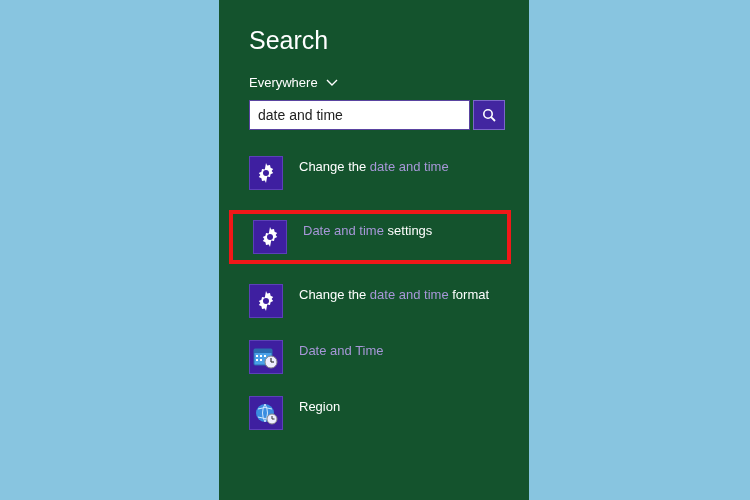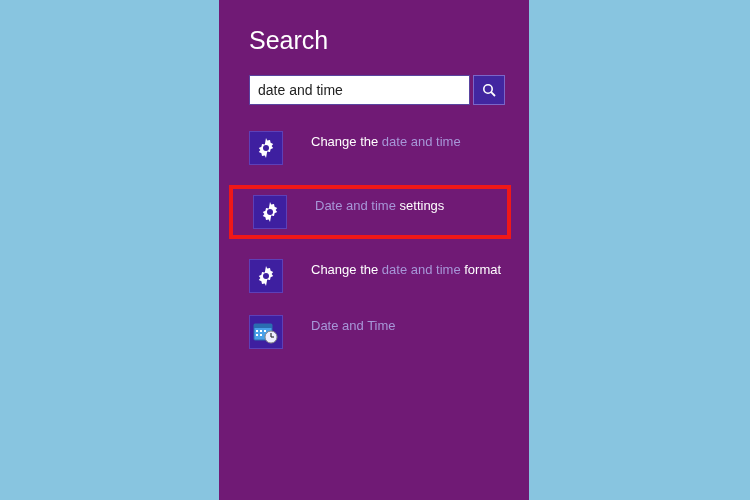--- a/index.html
+++ b/index.html
@@ -9,21 +9,21 @@
   background: #88c5e0;
   font-family: "Segoe UI", Arial, sans-serif;
   position: relative;
 }
 .panel {
   position: absolute;
   left: 219px;
   top: 0;
   width: 310px;
   height: 500px;
-  background: #701a75;
+  background: #14532d;
   padding: 26px 24px 0 30px;
   color: #fff;
 }
 .search-title {
   font-size: 25px;
   font-weight: 300;
   margin-bottom: 20px;
 }
 .scope-row {
   display: flex;
@@ -56,21 +56,21 @@
   margin-left: 3px;
   display: flex;
   align-items: center;
   justify-content: center;
   cursor: pointer;
 }
 .results { display: flex; flex-direction: column; gap: 18px; }
 .result {
   display: flex;
   align-items: flex-start;
-  gap: 28px;
+  gap: 16px;
   cursor: pointer;
   position: relative;
   padding: 2px 0;
 }
 .result.highlighted {
   border: 4px solid #f01818;
   margin-left: -20px;
   padding: 6px 4px 6px 20px;
   margin-right: -6px;
 }
@@ -92,20 +92,28 @@
 .result-text .nm { color: #fff; }
 .result-text .m { color: #a797d8; }
 svg { display: block; }
 </style>
 </head>
 <body>
 
 <div class="panel">
   <div class="search-title">Search</div>
 
+  <div class="scope-row">
+    <span>Everywhere</span>
+    <span class="chev">
+      <svg width="12" height="8" viewBox="0 0 12 8">
+          <path d="M1 1 L6 6 L11 1" stroke="#fff" stroke-width="1.4" fill="none"></path>
+        </svg>
+    </span>
+  </div>
 
   <div class="search-row">
     <input class="search-input" type="text" value="date and time" style="">
     <div class="search-btn">
       <span>
         <svg width="16" height="16" viewBox="0 0 16 16">
           <circle cx="7" cy="7" r="4.2" stroke="#fff" stroke-width="1.6" fill="none"></circle>
           <line x1="10.2" y1="10.2" x2="14" y2="14" stroke="#fff" stroke-width="1.8"></line>
         </svg>
       </span>
@@ -161,14 +169,26 @@
               <rect x="4" y="16" width="2" height="2"></rect>
               <rect x="8" y="16" width="2" height="2"></rect>
             </g>
             <circle cx="19" cy="19" r="6" fill="#eef" stroke="#888"></circle>
             <line x1="19" y1="19" x2="19" y2="15" stroke="#333" stroke-width="1.2"></line>
             <line x1="19" y1="19" x2="22" y2="19" stroke="#333" stroke-width="1.2"></line>
           </svg>
         </div>
         <div class="result-text"><span class="m">Date and Time</span></div>
       </div>
+      <div class="result">
+        <div class="icon-box">
+          <svg width="26" height="26" viewBox="0 0 26 26">
+            <circle cx="12" cy="13" r="9" fill="#3a8de0"></circle>
+            <path d="M5 9 Q12 6 19 9 M5 17 Q12 20 19 17 M12 4 Q7 13 12 22 M12 4 Q17 13 12 22" stroke="#cfe8ff" stroke-width="1" fill="none"></path>
+            <circle cx="19" cy="19" r="5" fill="#eef" stroke="#888"></circle>
+            <line x1="19" y1="19" x2="19" y2="16" stroke="#333"></line>
+            <line x1="19" y1="19" x2="21.5" y2="19" stroke="#333"></line>
+          </svg>
+        </div>
+        <div class="result-text"><span class="nm">Region</span></div>
+      </div>
     </div>
 </div>
 
 </body></html>

